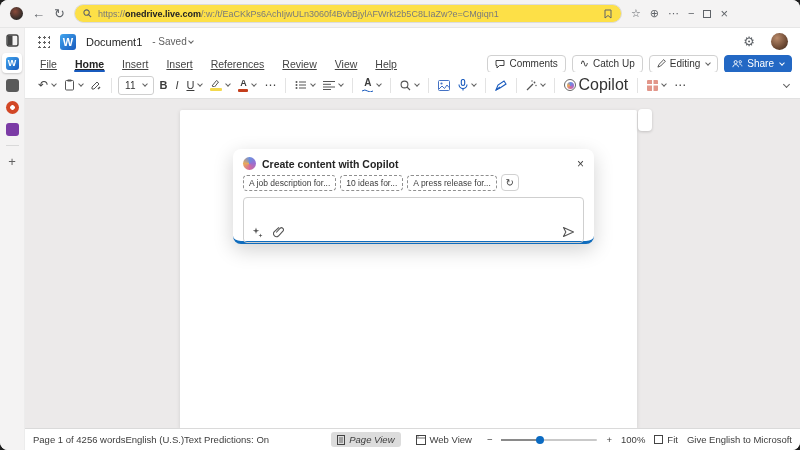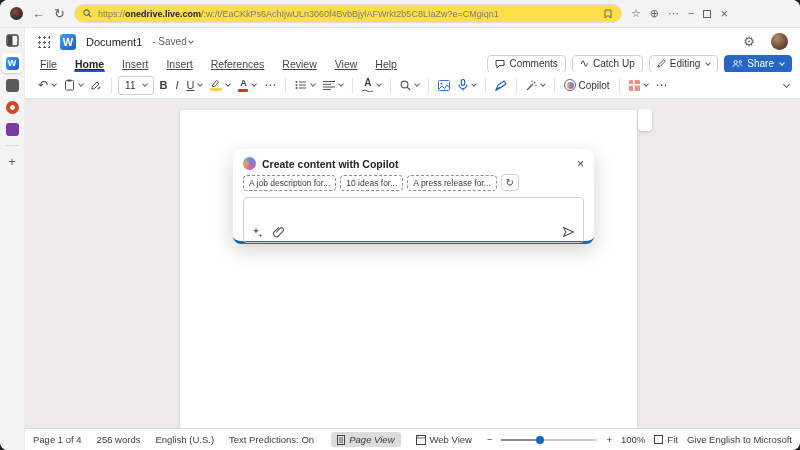--- a/index.html
+++ b/index.html
@@ -56,21 +56,21 @@
   .glyph{font-size:12px;line-height:1;color:#424242;}
   .combo{border:1px solid #cfcfcf;border-radius:3px;height:19px;display:inline-flex;align-items:center;padding:0 6px;gap:6px;font-size:10px;color:#333;}
   .fmt-letter{font-size:11px;color:#3c3c3c;}
   .b{font-weight:bold;} .i{font-style:italic;} .u{text-decoration:underline;}
   .stackbar{display:inline-flex;flex-direction:column;align-items:center;gap:1px;}
   .bar-y{width:12px;height:3px;background:#f3d94e;border-radius:1px;}
   .bar-r{width:10px;height:3px;background:#c43e1c;border-radius:1px;}
   .copilot-circ{width:12px;height:12px;border-radius:50%;border:1px solid #666;display:flex;align-items:center;justify-content:center;}
   .copilot-core{width:7px;height:7px;border-radius:50%;background:conic-gradient(#6a8fe0,#9a6fd0,#d56a9a,#e8a85a,#6a8fe0);}
   .designer-ic{width:11px;height:11px;background:linear-gradient(#fff,#fff) center/1.5px 100% no-repeat,linear-gradient(#fff,#fff) center/100% 1.5px no-repeat,#e2968a;border-radius:1px;}
-  .tb-label{font-size:10px;color:#333;}
+  .tb-label{font-size:16px;color:#333;}
   .collapse{margin-left:auto;}
 
   
   .doc-area{position:absolute;left:25px;top:99px;right:0;bottom:22px;background:#eceaea;}
   .page{position:absolute;left:155px;top:11px;width:457px;height:318px;background:#fff;box-shadow:0 1px 4px rgba(0,0,0,.12);border-radius:2px 2px 0 0;}
   .scroll-nub{position:absolute;left:613px;top:10px;width:14px;height:22px;background:#fff;border-radius:4px;box-shadow:0 1px 3px rgba(0,0,0,.18);}
 
   
   .copilot-card{position:absolute;left:208px;top:50px;width:361px;height:95px;background:#fff;border-radius:8px;border-bottom:3px solid #0f6cbd;box-shadow:0 6px 20px rgba(0,0,0,.18);}
   .card-head{display:flex;align-items:center;gap:6px;padding:8px 10px 4px 10px;}
@@ -80,21 +80,21 @@
   .chip{border:1px dashed #8f8f8f;border-radius:4px;padding:2px 5px;font-size:8.5px;color:#3b3b3b;background:#fff;flex:0 0 auto;}
   .chip-refresh{width:18px;height:17px;border:1px solid #d1d1d1;border-radius:4px;display:flex;align-items:center;justify-content:center;font-size:10px;color:#424242;flex:0 0 auto;}
   .prompt-box{margin:6px 10px 0 10px;border:1px solid #cfcfcf;border-radius:4px;height:46px;position:relative;}
   .prompt-box textarea{width:100%;height:26px;border:none;outline:none;resize:none;font-size:10px;color:#444;padding:6px 8px 0 8px;overflow:hidden;background:transparent;}
   .prompt-box textarea::placeholder{color:#767676;}
   .prompt-icons{position:absolute;left:8px;right:8px;bottom:4px;display:flex;align-items:center;gap:10px;}
   .send{margin-left:auto;}
 
   
   .status-bar{position:absolute;left:25px;right:0;bottom:0;height:22px;background:#fff;border-top:1px solid #dadada;display:flex;align-items:center;padding:0 8px;font-size:9.5px;color:#3c3c3c;}
-  .sb-left{display:flex;align-items:center;gap:15px;}
+  .sb-left{display:flex;align-items:center;}
   .sb-right{margin-left:auto;display:flex;align-items:center;gap:9px;}
   .sb-item{display:flex;align-items:center;gap:4px;}
   .sb-btn{display:flex;align-items:center;gap:4px;padding:2px 6px;border-radius:3px;}
   .sb-btn.active{background:#dcdcdc;font-style:italic;}
   .zoom-track{position:relative;width:96px;height:2px;background:#c9c9c9;border-radius:1px;}
   .zoom-fill{position:absolute;left:0;top:0;height:2px;width:40%;background:#8a8a8a;}
   .zoom-dot{position:absolute;left:40%;top:-3px;width:8px;height:8px;border-radius:50%;background:#0b6bc2;transform:translateX(-4px);}
   svg{display:block;}
 </style>
 </head>

